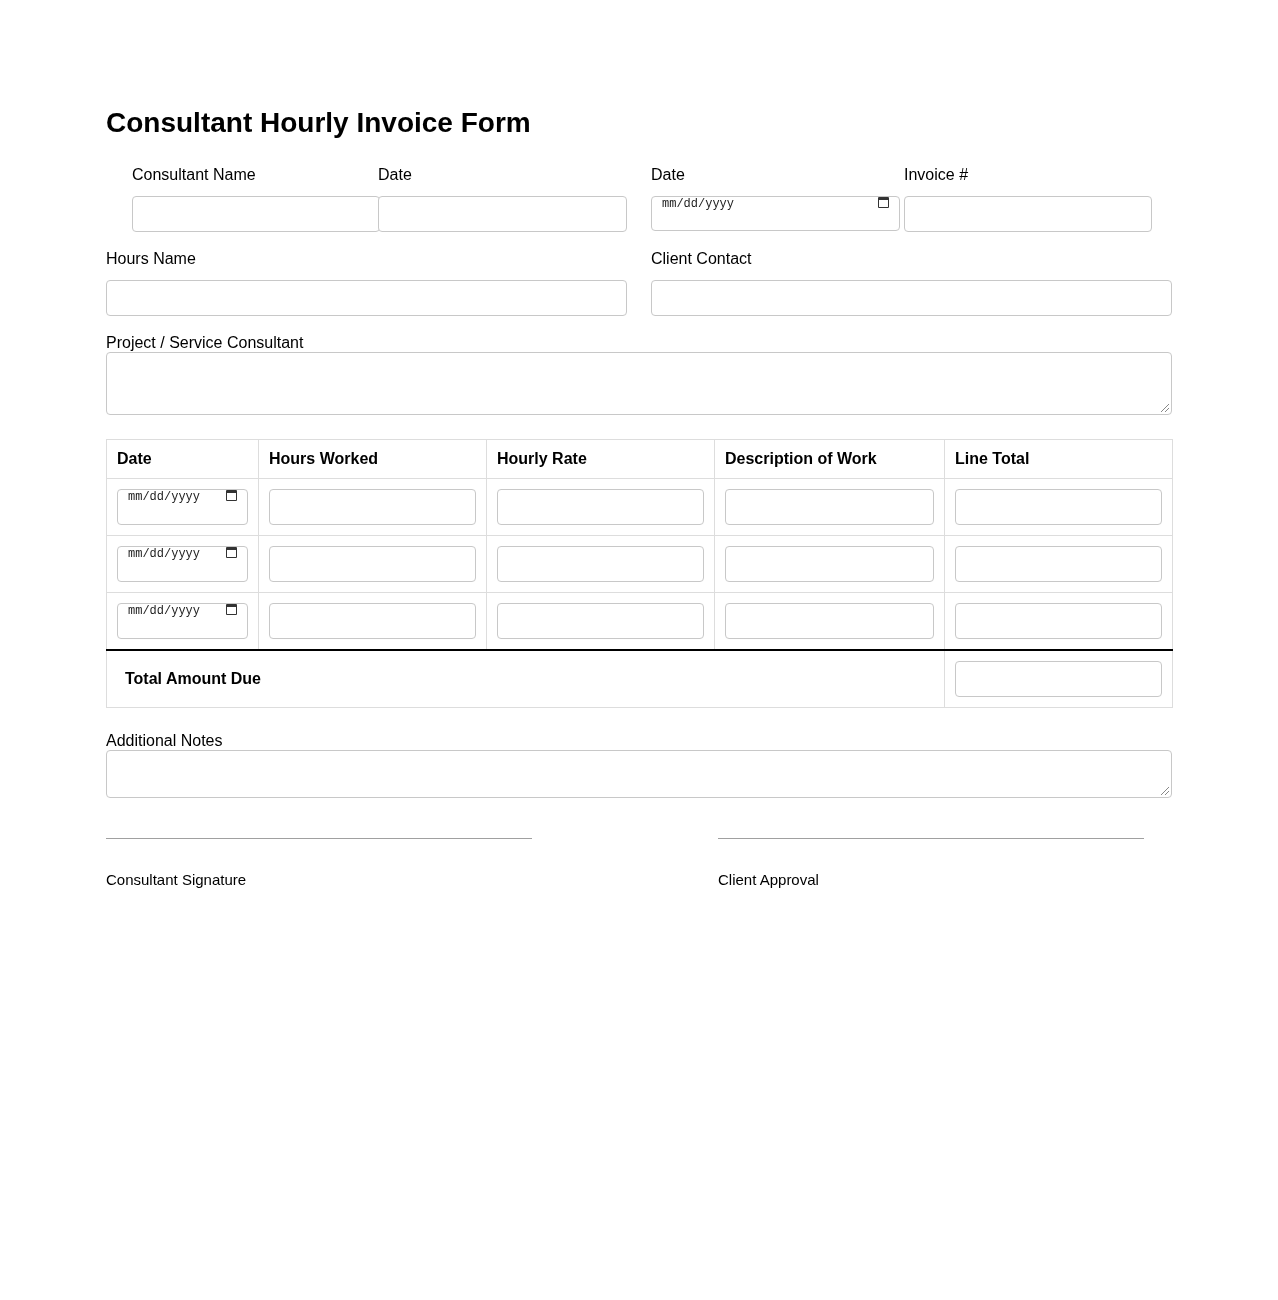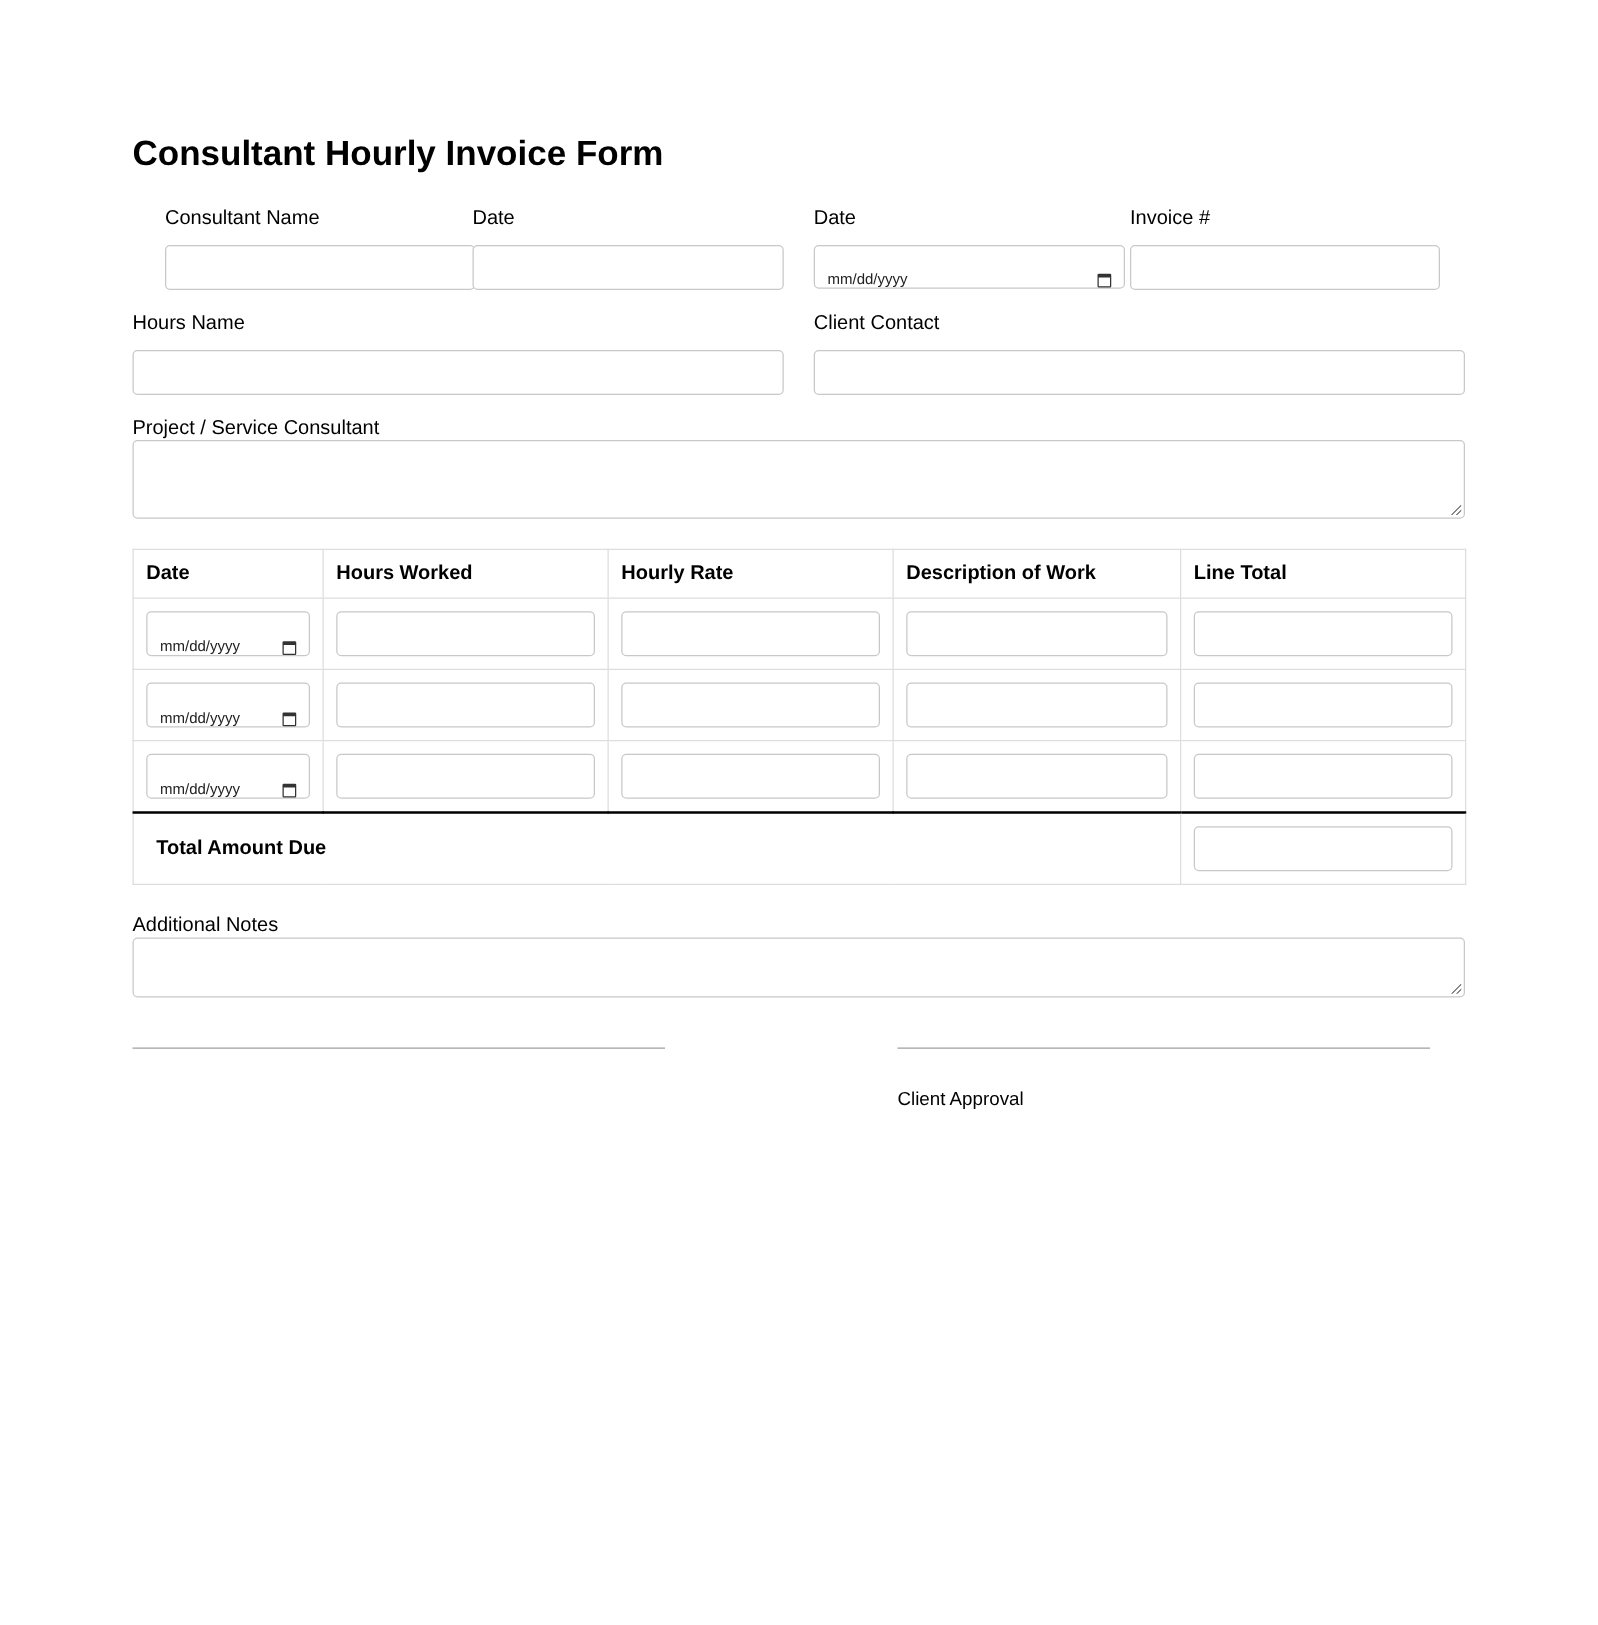--- a/index.html
+++ b/index.html
@@ -19,22 +19,22 @@
     .field label {
       display: block; font-size: 16px; line-height: 18px; white-space: nowrap;
     }
     .inp {
       position: absolute; left: 0;
       border: 1px solid #c8c8c8; border-radius: 4px; background: #fff;
       font-family: "Liberation Sans", sans-serif; font-size: 14px;
       padding: 0 10px;
     }
     .date-inp {
-      display: flex; align-items: flex-end; justify-content: space-between;
-      font-family: Liberation Sans, sans-serif; font-size: 12px; color: #222;
+      display: flex; align-items: flex-start; justify-content: space-between;
+      font-family: Liberation Mono, monospace; font-size: 12px; color: #222;
     }
     .cal {
       width: 11px; height: 11px; border: 1.5px solid #333; border-top-width: 3px;
       border-radius: 1px; flex: none;
     }
     .grip {
       position: absolute; right: 2px; bottom: 2px; width: 8px; height: 8px;
       background: linear-gradient(135deg, transparent 45%, #888 45%, #888 55%, transparent 55%, transparent 70%, #888 70%, #888 80%, transparent 80%);
     }
     table {
@@ -185,18 +185,19 @@
 
   <div class="field" style="left:0; top:732px; width:1066px;">
     <label>Additional Notes</label>
     <div class="inp" style="top:18px; width:1066px; height:48px;">
       <span class="grip"></span>
     </div>
   </div>
 
   <div class="sig" style="left:0;">
     <div class="line"></div>
+    <div class="cap">Consultant Signature</div>
   </div>
   <div class="sig" style="left:612px;">
     <div class="line"></div>
     <div class="cap">Client Approval</div>
   </div>
 </div>
 
 </body></html>

